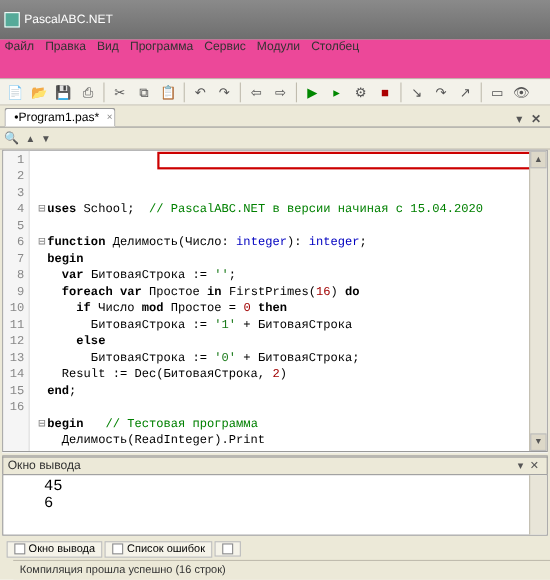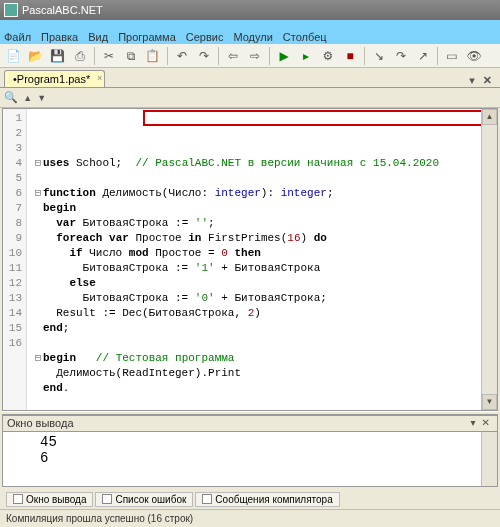--- a/index.html
+++ b/index.html
@@ -1,26 +1,26 @@
 <!DOCTYPE html>
 <html><head>
 <meta charset="utf-8">
 <style>
 * { box-sizing: border-box; margin: 0; padding: 0; }
 body { font-family: Tahoma, sans-serif; font-size: 11px; background: #ece9d8; width: 500px; height: 527px; overflow: hidden; display: flex; flex-direction: column; }
-.titlebar { background: linear-gradient(#8a8a8a,#6e6e6e); color: #fff; height: 20px; display: flex; align-items: center; padding: 0 4px; }
+.titlebar { background: linear-gradient(#8a8a8a,#6e6e6e); color: #fff; height: 36px; display: flex; align-items: center; padding: 0 4px; }
 .titlebar .ico { width: 14px; height: 14px; background: #5a9; margin-right: 4px; border: 1px solid #fff; }
 .titlebar .t { flex: 1; font-size: 11px; }
-.menubar { background: #7dd3fc; height: 24px; display: flex; align-items: flex-end; padding: 0 4px; gap: 10px; font-size: 11px; color: #333; border-bottom: 1px solid #c0bcae; }
+.menubar { background: #ec4899; height: 36px; display: flex; align-items: flex-start; padding: 0 4px; gap: 10px; font-size: 11px; color: #333; border-bottom: 1px solid #c0bcae; }
 .menubar span { cursor: default; }
 .toolbar { background: #f3f2ea; height: 24px; display: flex; align-items: center; padding: 0 4px; gap: 2px; border-bottom: 1px solid #c0bcae; }
 .tbtn { width: 20px; height: 20px; border: 1px solid transparent; display: flex; align-items: center; justify-content: center; color: #555; font-size: 12px; }
 .tsep { width: 1px; height: 18px; background: #c0bcae; margin: 0 2px; }
 .tabbar { background: #ece9d8; height: 20px; display: flex; align-items: flex-end; padding: 0 4px; border-bottom: 1px solid #999; position: relative; }
-.tab { background: #fef9c3; border: 1px solid #999; border-bottom: none; padding: 2px 14px 2px 8px; font-size: 11px; border-radius: 3px 3px 0 0; position: relative; }
+.tab { background: #ffffff; border: 1px solid #999; border-bottom: none; padding: 2px 14px 2px 8px; font-size: 11px; border-radius: 3px 3px 0 0; position: relative; }
 .tab .x { position: absolute; right: 2px; top: 2px; font-size: 9px; color: #888; }
 .tabbar .drop { margin-left: auto; color: #555; padding: 0 4px; }
 .tabbar .big-x { color: #555; padding: 0 4px; font-weight: bold; }
 .findbar { background: #ece9d8; height: 20px; display: flex; align-items: center; padding: 0 4px; border-bottom: 1px solid #c0bcae; }
 .findbar .ico { color: #555; margin-right: 3px; font-size: 11px; }
 .findbar input { flex: 1; height: 16px; border: 1px solid #bbb; font-size: 11px; padding: 0 3px; background: #fff; }
 .findbar .arr { width: 14px; color: #555; text-align: center; font-size: 9px; }
 .editor { flex: 1; display: flex; background: #fff; border: 1px solid #999; margin: 0 2px; overflow: hidden; position: relative; }
 .gutter { width: 24px; background: #f5f5f5; border-right: 1px solid #ddd; text-align: right; padding: 2px 4px 0 0; color: #888; font-family: Consolas, 'Courier New', monospace; font-size: 11px; line-height: 15px; }
 .code { flex: 1; padding: 2px 4px 0 6px; font-family: Consolas, 'Courier New', monospace; font-size: 11px; line-height: 15px; white-space: pre; color: #000; overflow: hidden; position: relative; }
@@ -38,21 +38,21 @@
 .splitter { height: 4px; background: #ece9d8; border-top: 1px solid #fff; border-bottom: 1px solid #999; cursor: ns-resize; margin: 0 2px; }
 .out-title { background: #ece9d8; height: 16px; padding: 1px 4px; font-size: 11px; color: #333; border: 1px solid #999; border-bottom: none; margin: 0 2px; display: flex; }
 .out-title .sp { flex: 1; }
 .out-title .c { color: #555; padding: 0 3px; font-size: 10px; }
 .output { background: #fff; border: 1px solid #999; margin: 0 2px; height: 56px; font-family: Consolas, 'Courier New', monospace; font-size: 14px; padding: 2px 6px; display: flex; }
 .output .txt { flex: 1; white-space: pre; margin-left: 31px; }
 .output .vs { width: 16px; background: #e8e5d8; margin: -2px -6px -2px 0; border-left: 1px solid #c0bcae; }
 .bottabs { background: #ece9d8; height: 20px; display: flex; align-items: center; padding: 0 4px; gap: 2px; margin: 2px 2px 0; }
 .btab { border: 1px solid #bbb; background: #f5f3e9; padding: 1px 6px; font-size: 10px; display: flex; align-items: center; gap: 3px; }
 .btab .i { width: 10px; height: 10px; border: 1px solid #888; background: #fff; }
-.status { background: #ece9d8; height: 18px; border-top: 1px solid #c0bcae; display: flex; align-items: center; padding: 0 6px; font-size: 10px; color: #333; }
+.status { background: #ece9d8; height: 18px; border-top: 1px solid #c0bcae; display: flex; align-items: center; padding: 0 6px; font-size: 10px; color: #333; margin-left: 12px; }
 .status .sp { flex: 1; }
 </style>
 </head>
 <body>
 
 <div class="titlebar">
   <div class="ico"></div>
   <div class="t">PascalABC.NET</div>
 </div>
 
@@ -157,20 +157,19 @@
   <div class="btab">
       <span class="i"></span>
       <span>Окно вывода</span>
     </div>
   <div class="btab">
       <span class="i"></span>
       <span>Список ошибок</span>
     </div>
   <div class="btab">
       <span class="i"></span>
-      <span>Сообщения компилятора</span>
     </div>
 </div>
 
 <div class="status">
   <span>Компиляция прошла успешно (16 строк)</span>
   <span class="sp"></span>
 </div>
 
 </body></html>

